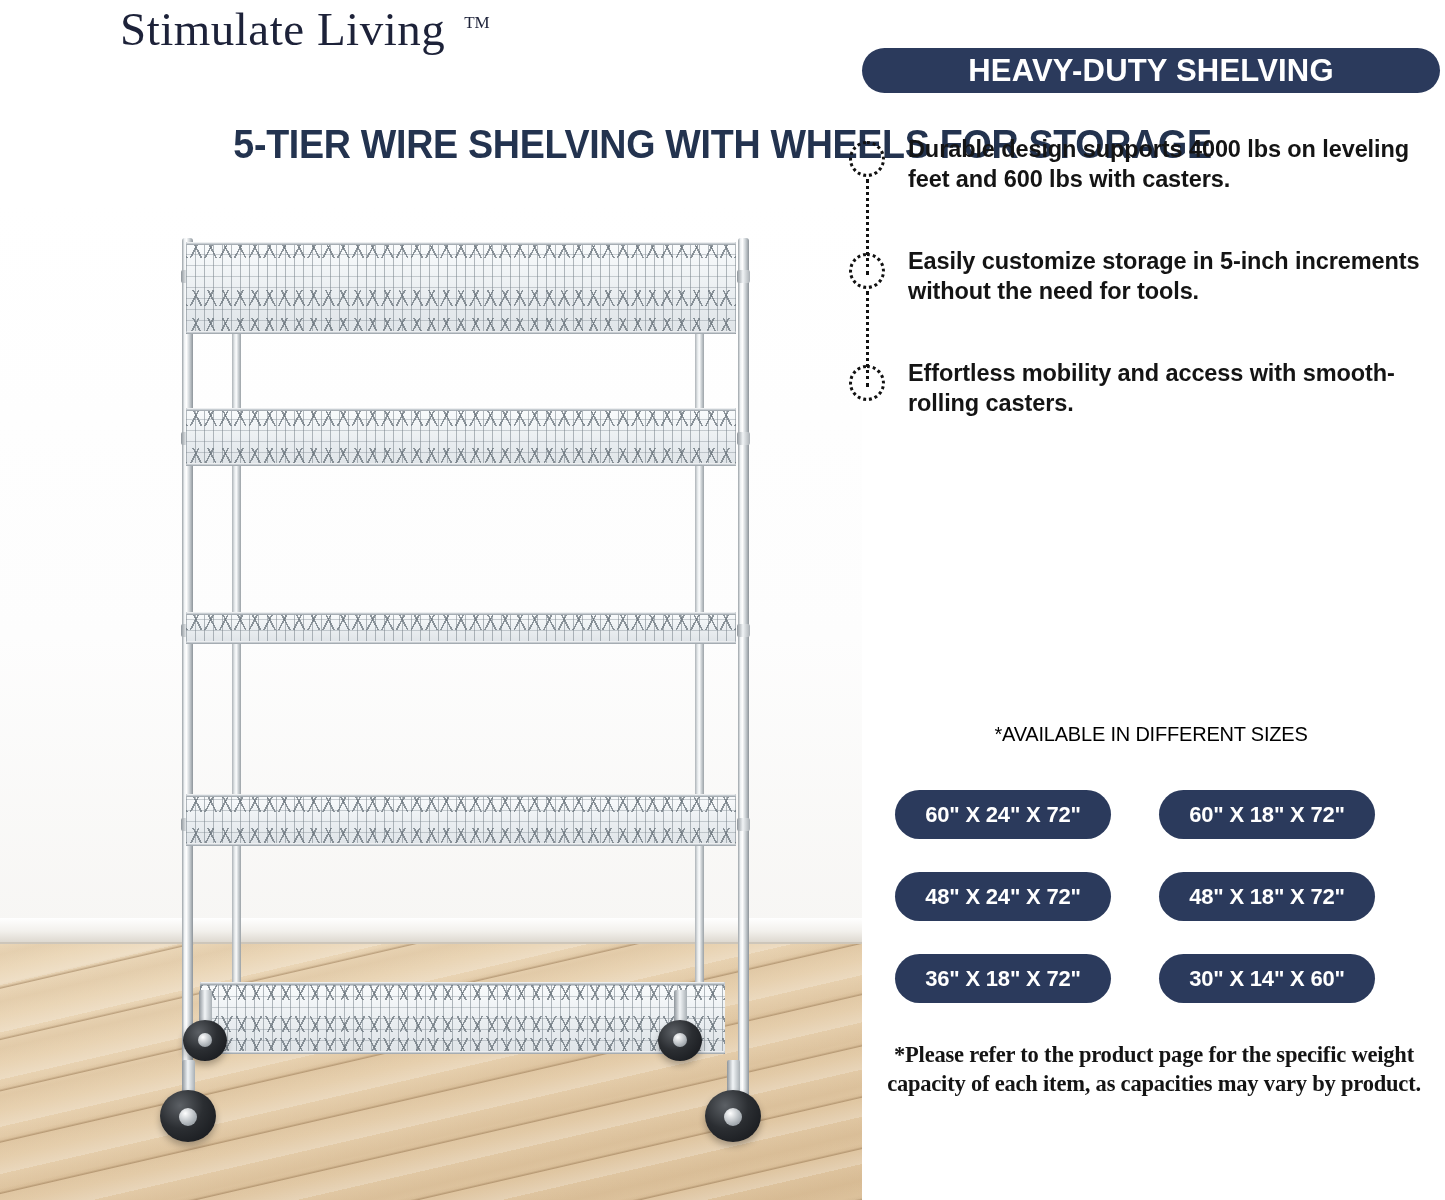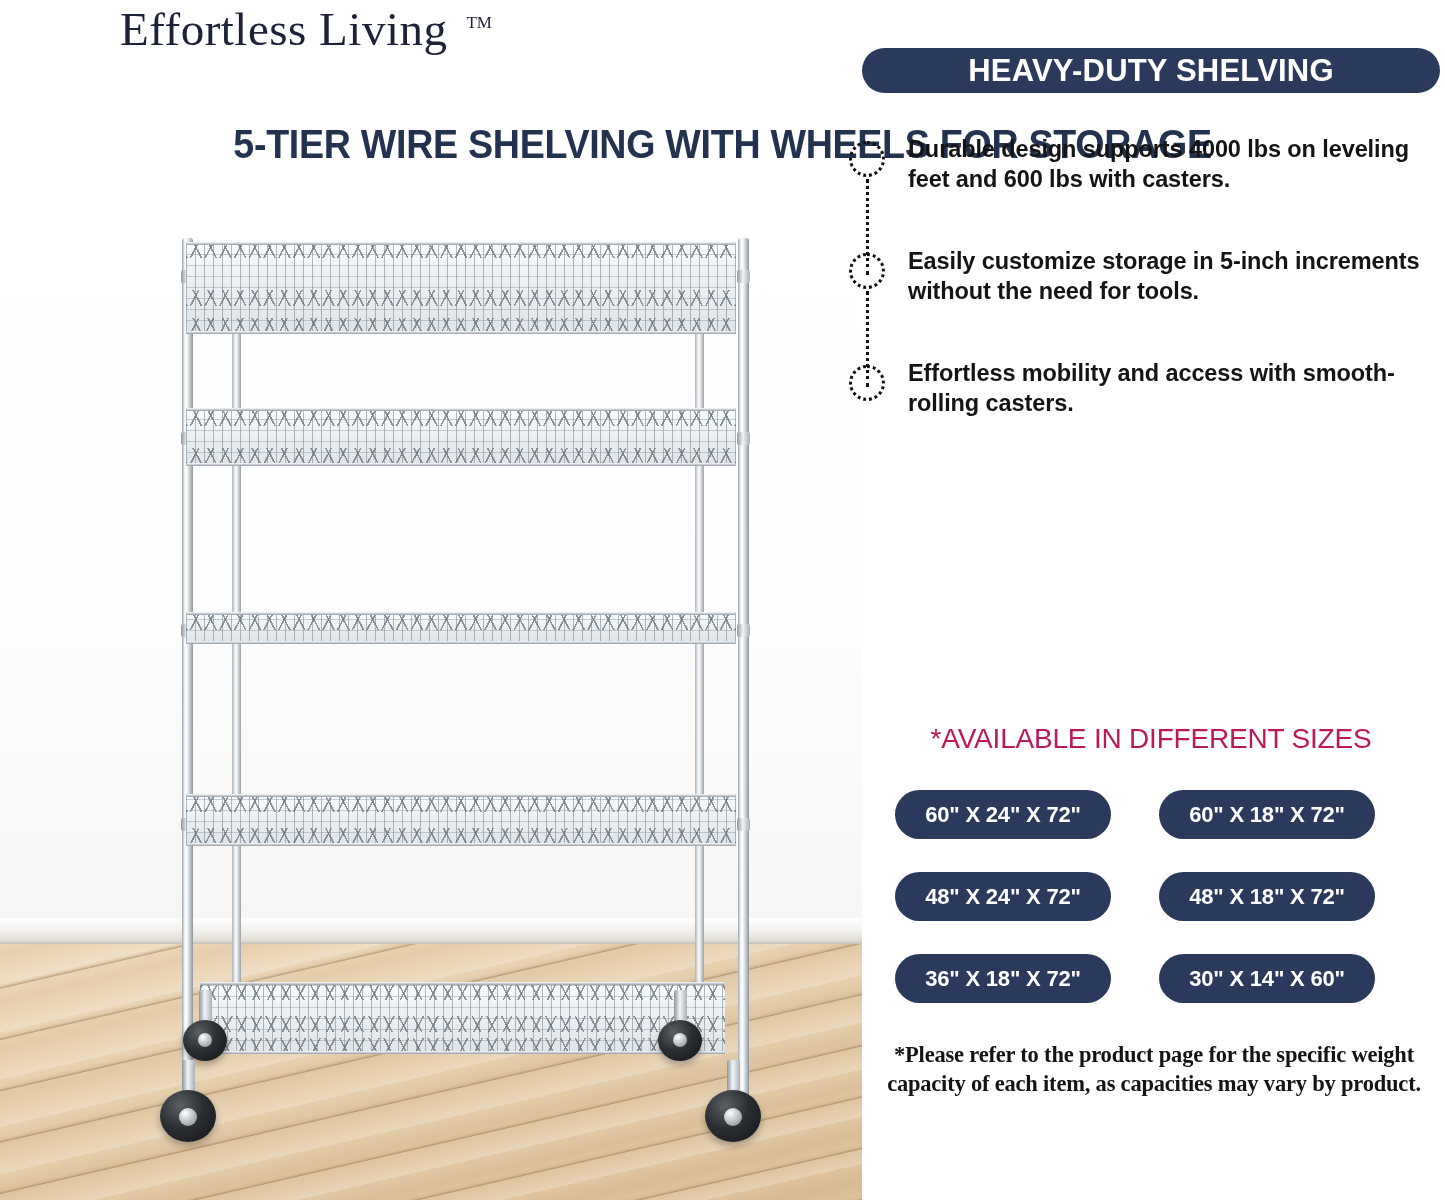--- a/index.html
+++ b/index.html
@@ -169,22 +169,22 @@
   .feature:last-child .connector{ display:none; }
   .feature .ftext{
     margin-left:46px; padding-right:8px;
     font-size:23.5px; font-weight:bold; line-height:1.26;
     color:#141414; letter-spacing:-.1px;
   }
 
   
   #sizes-title{
     position:absolute; left:0; top:723px; width:578px;
-    text-align:center; font-size:28px; font-weight:400;
-    color:#be185d; letter-spacing:-.2px; white-space:nowrap;
+    text-align:center; font-size:20px; font-weight:400;
+    color:#000000; letter-spacing:-.2px; white-space:nowrap;
   }
   #size-grid{
     position:absolute; left:33px; top:790px; width:540px;
     display:grid; grid-template-columns:216px 216px;
     column-gap:48px; row-gap:33px;
   }
   .size-pill{
     height:49px; background:#2b3a5c; border-radius:25px;
     display:flex; align-items:center; justify-content:center;
     color:#ffffff; font-size:22px; font-weight:bold; letter-spacing:-.2px;
@@ -194,21 +194,21 @@
   #capacity-note{
     position:absolute; left:22px; top:1040px; width:540px;
     text-align:center; font-size:22.5px; font-weight:bold; line-height:1.3;
     color:#141414; letter-spacing:-.2px;font-family:Liberation Serif, serif;
   }
 </style>
 </head>
 <body>
 
 <div id="brand-logo">
-  <span>Effortless Living</span><span class="tm">TM</span>
+  <span>Stimulate Living</span><span class="tm">TM</span>
 </div>
 
 <div id="headline">5-TIER WIRE SHELVING WITH WHEELS FOR STORAGE</div>
 
 <div id="photo-scene">
   <div id="wall"></div>
   <div id="baseboard"></div>
   <div id="floor"></div>
 
   <div id="shelving">

